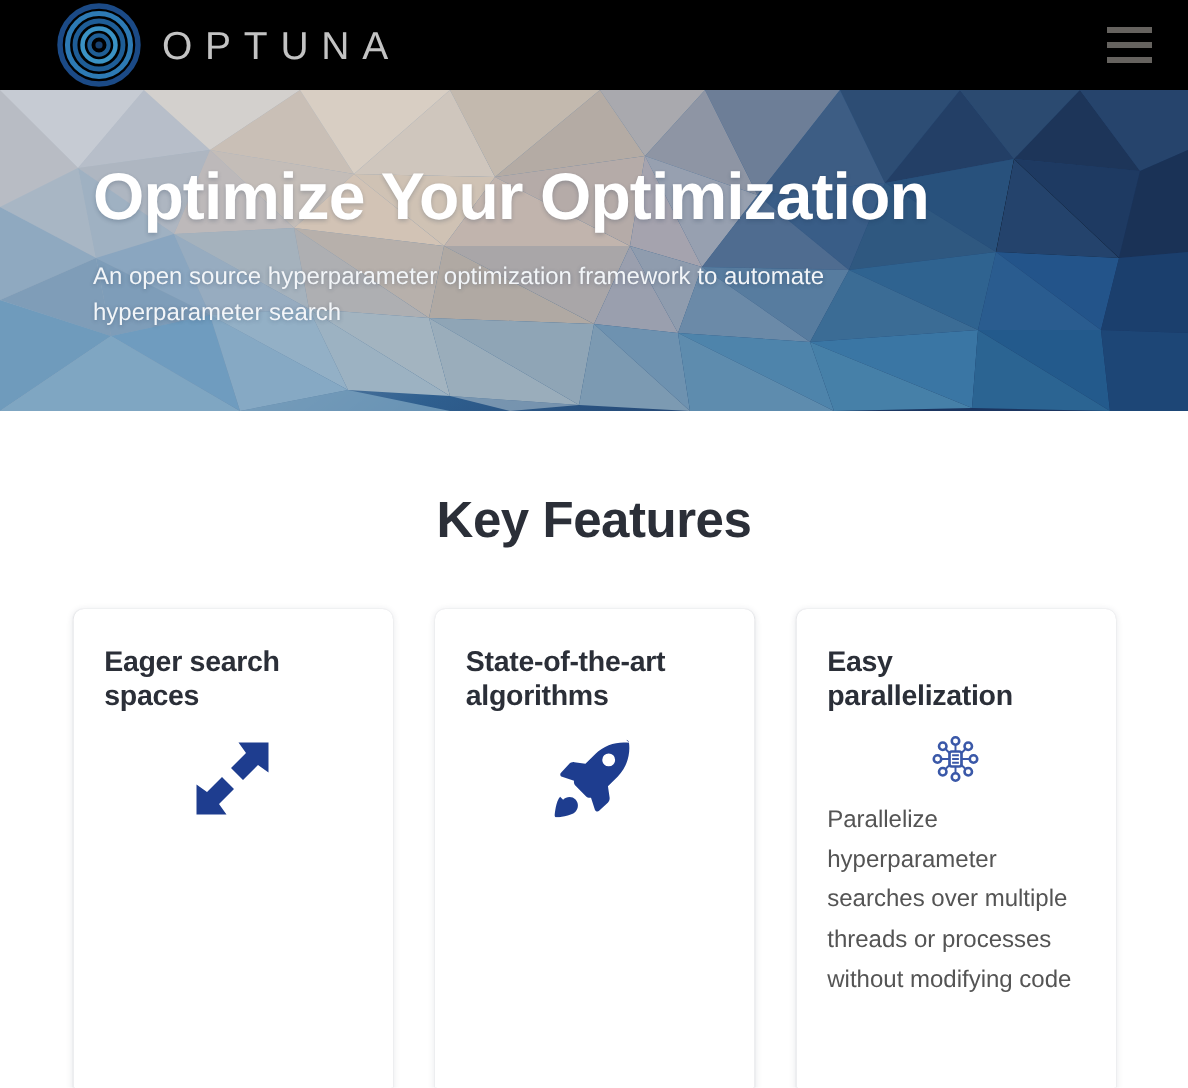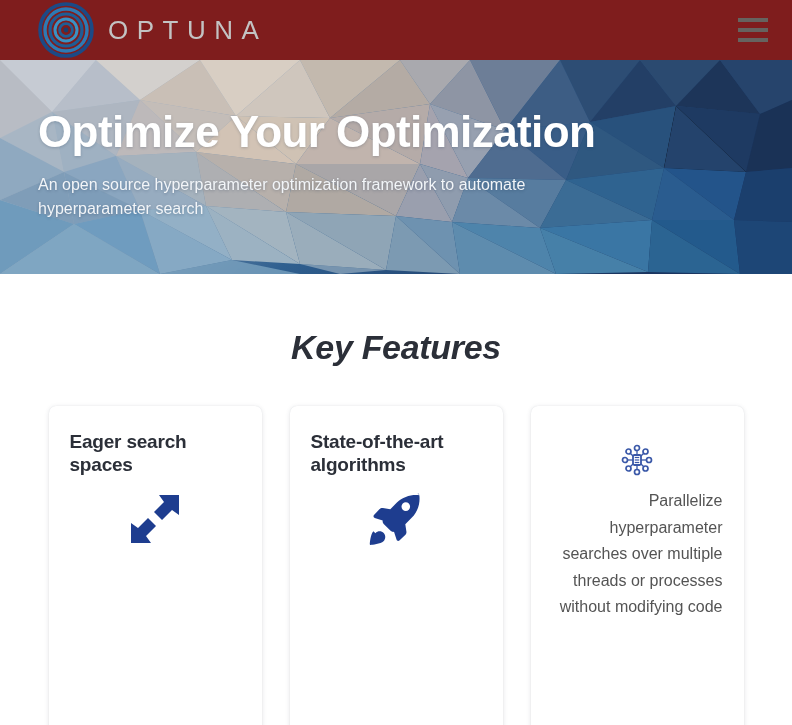--- a/index.html
+++ b/index.html
@@ -7,21 +7,21 @@
     width:792px; height:725px;
     font-family:"Liberation Sans", sans-serif;
     background:#ffffff;
     overflow:hidden;
   }
 
   
   .site-header{
     position:relative;
     height:60px;
-    background:#7f1d1d;
+    background:#000000;
     display:flex;
     align-items:center;
     padding:0 24px 0 38px;
     z-index:30;
   }
   .brand{ display:flex; align-items:center; gap:0; text-decoration:none; }
   .brand-mark{ width:56px; height:56px; display:block; flex:0 0 auto; }
   .brand-word{
     font-size:26px;
     letter-spacing:8.5px;
@@ -38,20 +38,21 @@
     background:none; border:0; cursor:pointer; padding:0;
   }
   .nav-toggle span{ display:block; height:4px; background:#66635f; border-radius:0; width:100%; }
 
   
   .hero{
     position:relative;
     height:214px;
     overflow:hidden;
     background:#c2410c;
+    padding-left:24px;
   }
   .hero-bg{ position:absolute; inset:0; width:100%; height:100%; display:block; }
   .hero-inner{
     position:relative;
     z-index:5;
     padding:48px 0 0 38px;
     max-width:700px;
   }
   .hero-title{
     font-size:44px;
@@ -76,21 +77,20 @@
     background:#ffffff;
     padding:54px 0 0 0;
   }
   .features-title{
     text-align:center;
     font-size:34px;
     font-weight:700;
     color:#2b2f38;
     letter-spacing:-0.3px;
     margin-bottom:39px;
-    font-style:italic;
   }
   .cards{
     display:flex;
     justify-content:center;
     gap:28px;
     padding:0 38px;
     align-items:flex-start;
   }
   .card{
     width:213px;
@@ -113,21 +113,21 @@
     align-items:center;
     height:58px;
     margin:14px 0 12px;
   }
   .card-icon.small{ height:40px; margin:10px 0 8px; }
   .card-icon svg{ display:block; }
   .card-text{
     font-size:16px;
     line-height:1.66;
     color:#545454;
-    text-align:right;
+    text-align:left;
   }
 </style>
 </head>
 <body>
 
 <header class="site-header">
   <a class="brand" href="#">
     <span class="brand-mark">
       <svg class="brand-mark" viewBox="0 0 56 56" xmlns="http://www.w3.org/2000/svg" aria-hidden="true">
         <circle cx="28" cy="28" r="26" fill="none" stroke="#1b4a86" stroke-width="3.6"></circle>
@@ -272,20 +272,21 @@
         <svg width="54" height="52" viewBox="0 0 54 52" xmlns="http://www.w3.org/2000/svg" aria-hidden="true">
           <g fill="#1e3d8f">
             <path d="M50.5 2.2c-7.6-1.1-16.4 1.2-22.6 7.4l-6.6 6.6-7.4-1.1c-1.3-.2-2.6.3-3.5 1.2L5 22.1c-.9.9-.5 2.4.7 2.8l8 2.6c-.3 1.2.1 2.5 1 3.4l6.9 6.9c.9.9 2.2 1.3 3.4 1l2.6 8c.4 1.2 1.9 1.6 2.8.7l5.8-5.4c.9-.9 1.4-2.2 1.2-3.5l-1.1-7.4 6.6-6.6c6.2-6.2 8.5-15 7.4-22.6-.1-.9-.9-1.7-1.8-1.8zM36.8 17.9a4.3 4.3 0 1 1 0-8.6 4.3 4.3 0 0 1 0 8.6z"></path>
             <path d="M4.4 38.2C1.6 41 .8 49.9.8 50.9c0 .6.4 1 1 1 1 0 9.9-.8 12.7-3.6 2.3-2.3 2.4-6 .2-8.3-2.3-2.3-6-2.2-8.3.2z"></path>
           </g>
         </svg>
       </div>
     </div>
 
     <div class="card">
+      <div class="card-title">Easy parallelization</div>
       <div class="card-icon small">
         <svg width="32" height="32" viewBox="0 0 64 64" xmlns="http://www.w3.org/2000/svg" aria-hidden="true">
           <g stroke="#3a58a8" stroke-width="2.6" fill="none">
             <line x1="32" y1="32" x2="32" y2="10"></line>
             <line x1="32" y1="32" x2="32" y2="54"></line>
             <line x1="32" y1="32" x2="10" y2="32"></line>
             <line x1="32" y1="32" x2="54" y2="32"></line>
             <line x1="32" y1="32" x2="16" y2="16"></line>
             <line x1="32" y1="32" x2="48" y2="48"></line>
             <line x1="32" y1="32" x2="48" y2="16"></line>

